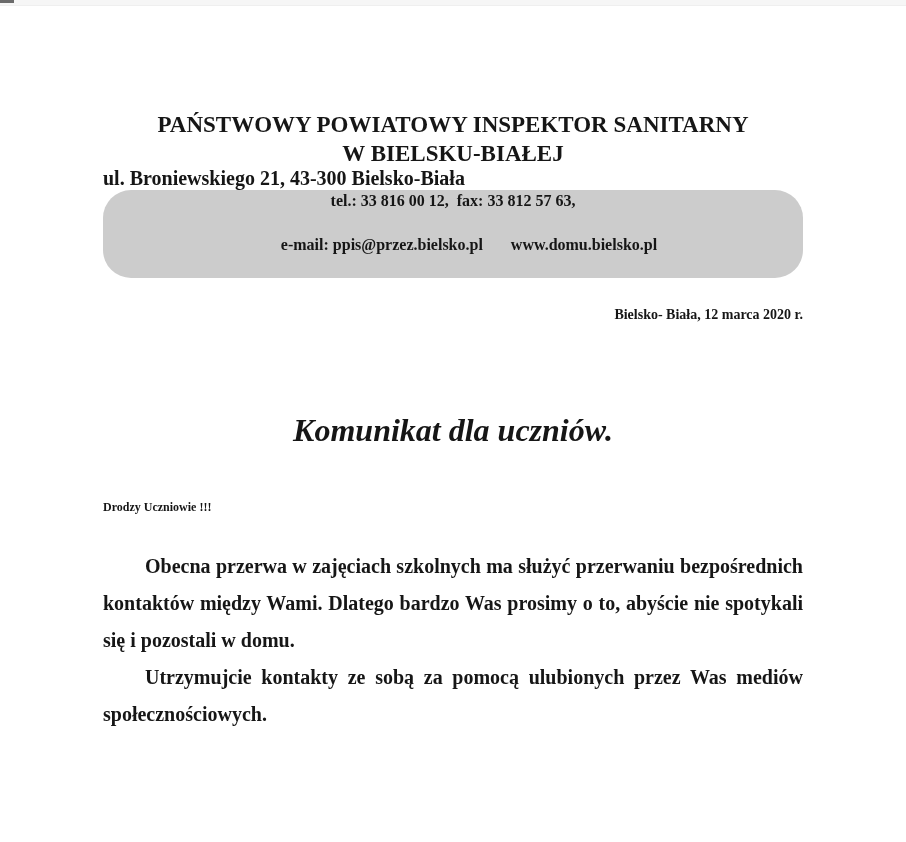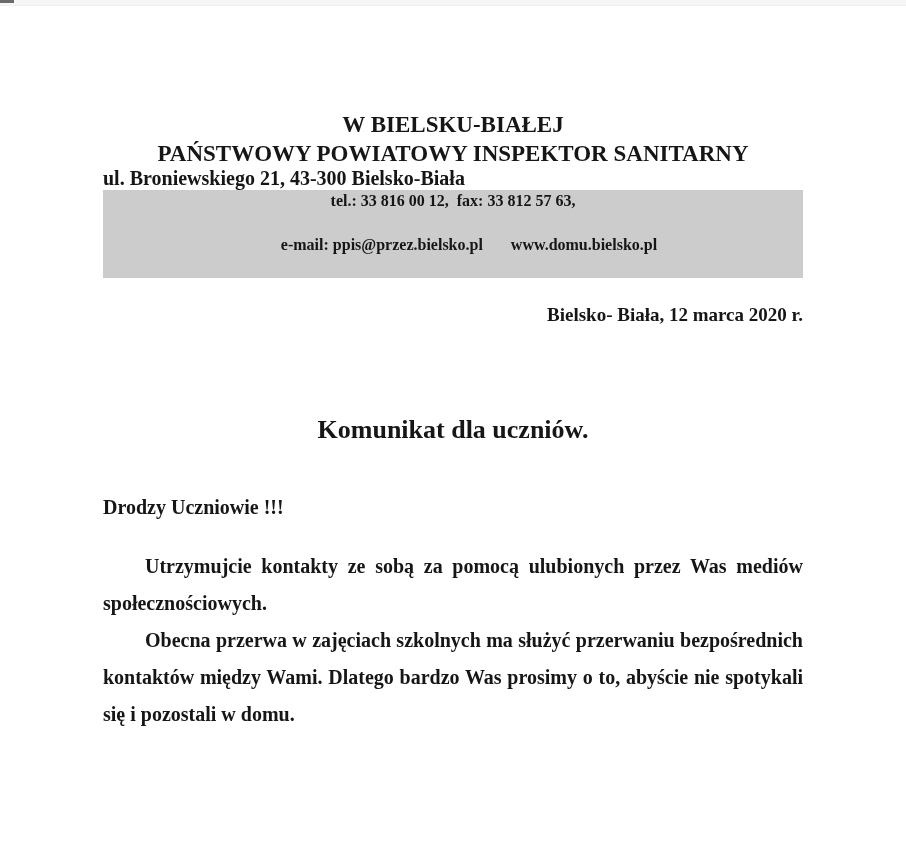--- a/index.html
+++ b/index.html
@@ -50,44 +50,46 @@
     line-height: 21px;
     white-space: nowrap;
   }
   .contact-band {
     margin-top: 1px;
     width: 100%;
     text-align: center;
     font-size: 16px;
     line-height: 22px;
     padding: 0;
+    border-radius: 28px;
   }
   .contact-line {
     white-space: pre-wrap;
   }
   .web-gap {
     display: inline-block;
     width: 28px;
   }
   .dateline {
     margin-top: 26px;
     text-align: right;
-    font-size: 19px;
+    font-size: 14px;
     line-height: 22px;
   }
   .title {
     margin: 89px 0 0 0;
     text-align: center;
-    font-size: 26px;
+    font-size: 32px;
     line-height: 30px;
     font-weight: bold;
+    font-style: italic;
   }
   .greeting {
     margin: 50px 0 0 0;
-    font-size: 20px;
+    font-size: 12px;
     line-height: 24px;
   }
   .body-text {
     margin-top: 29px;
   }
   .body-par {
     margin: 0;
     font-size: 20px;
     line-height: 37px;
     text-align: justify;
@@ -96,36 +98,36 @@
 </style>
 </head>
 <body>
 
 <div class="top-stripe"></div>
 <div class="corner-mark"></div>
 
 <div class="content">
 
   <header>
+    <div class="org-name">PAŃSTWOWY POWIATOWY INSPEKTOR SANITARNY</div>
     <div class="org-name">W BIELSKU-BIAŁEJ</div>
-    <div class="org-name">PAŃSTWOWY POWIATOWY INSPEKTOR SANITARNY</div>
     <div class="address">ul. Broniewskiego 21, 43-300 Bielsko-Biała</div>
 
     <div class="contact-band" style="background:#cccccc;">
       <div class="contact-line">tel.: 33 816 00 12,  fax: 33 812 57 63,</div>
       <div class="contact-line">
         <span>e-mail: ppis@przez.bielsko.pl</span><span class="web-gap"></span><span>www.domu.bielsko.pl</span>
       </div>
     </div>
   </header>
 
   <div class="dateline">Bielsko- Biała, 12 marca 2020 r.</div>
 
   <h1 class="title">Komunikat dla uczniów.</h1>
 
   <p class="greeting">Drodzy Uczniowie !!!</p>
 
   <div class="body-text">
+    <p class="body-par">Obecna przerwa w zajęciach szkolnych ma służyć przerwaniu bezpośrednich kontaktów między Wami. Dlatego bardzo Was prosimy o to, abyście nie spotykali się i pozostali w domu.</p>
     <p class="body-par">Utrzymujcie kontakty ze sobą za pomocą ulubionych przez Was mediów społecznościowych.</p>
-    <p class="body-par">Obecna przerwa w zajęciach szkolnych ma służyć przerwaniu bezpośrednich kontaktów między Wami. Dlatego bardzo Was prosimy o to, abyście nie spotykali się i pozostali w domu.</p>
   </div>
 
 </div>
 
 </body></html>

